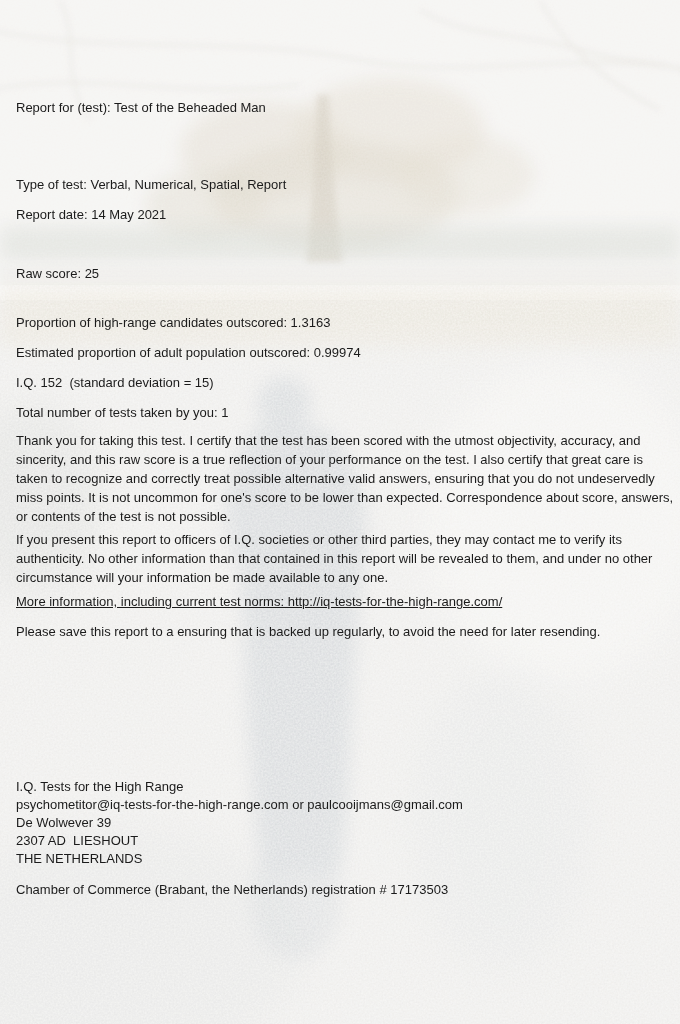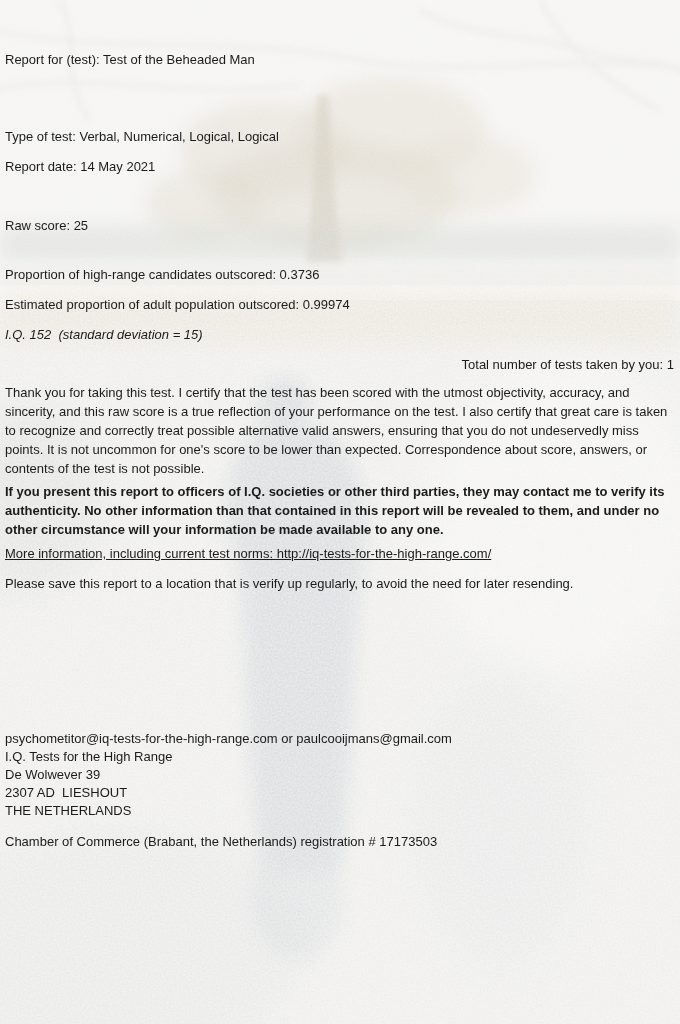--- a/index.html
+++ b/index.html
@@ -3,39 +3,39 @@
 <meta charset="utf-8">
 <style>
   html,body{margin:0;padding:0;}
   body{
     width:680px;height:1024px;position:relative;overflow:hidden;
     background:#eceae8;
     font-family:"Liberation Sans", sans-serif;
     font-size:13px;line-height:19px;color:#1b1b1b;
   }
   .bg{position:absolute;left:0;top:0;z-index:0;}
-  .content{position:relative;z-index:1;padding:50px 6px 0 5px;}
+  .content{position:relative;z-index:1;padding:50px 6px 0 16px;margin-top:48px;}
   .content p{margin:0;white-space:pre-wrap;}
   .line-type{margin-top:58px !important;}
   .line-date{margin-top:11px !important;}
   .candidate-row{margin-top:11px;height:21px;display:flex;align-items:center;}
   .candidate-input{
     width:96px;height:17px;box-sizing:content-box;
     background:#dbe9f6;border:2px solid #8f9396;border-radius:0;
     margin-left:2px;padding:0 2px;font-family:"Liberation Sans",sans-serif;font-size:12px;color:#1b1b1b;
   }
   .line-raw{margin-top:40px !important;}
   .line-prop{margin-top:30px !important;}
   .line-est{margin-top:11px !important;}
-  .line-iq{margin-top:11px !important;font-style:italic;}
+  .line-iq{margin-top:11px !important;}
   .line-note{margin-top:25px !important;}
-  .line-total{margin-top:11px !important;text-align:right;}
+  .line-total{margin-top:11px !important;}
   .line-scored{margin-top:30px !important;}
   .para-cert{margin-top:9px !important;max-width:667px;}
-  .para-verify{margin-top:4px !important;max-width:667px;font-weight:bold;}
+  .para-verify{margin-top:4px !important;max-width:667px;}
   .line-more{margin-top:5px !important;text-decoration:underline;}
   .line-save{margin-top:11px !important;}
   .footer-block{margin-top:137px;line-height:18px;}
   .footer-block p{margin:0;}
   .line-chamber{margin-top:12px !important;}
 </style>
 </head>
 <body>
 
 <svg class="bg" width="680" height="1024" viewBox="0 0 680 1024" aria-hidden="true">
@@ -95,37 +95,37 @@
   </g>
 
   <rect x="0" y="285" width="680" height="739" fill="#ffffff" opacity="0.5" filter="url(#grain)"></rect>
   <rect x="0" y="0" width="680" height="1024" fill="#ffffff" opacity="0.28" filter="url(#grain)"></rect>
 
   <rect width="680" height="1024" fill="#ffffff" opacity="0.18"></rect>
 </svg>
 
 <div class="content">
   <p>Report for (test): Test of the Beheaded Man</p>
-  <p class="line-type">Type of test: Verbal, Numerical, Logical, Logical</p>
+  <p class="line-type">Type of test: Verbal, Numerical, Spatial, Report</p>
   <p class="line-date">Report date: 14 May 2021</p>
 
 
   <p class="line-raw">Raw score: 25</p>
-  <p class="line-prop">Proportion of high-range candidates outscored: 0.3736</p>
+  <p class="line-prop">Proportion of high-range candidates outscored: 1.3163</p>
   <p class="line-est">Estimated proportion of adult population outscored: 0.99974</p>
   <p class="line-iq">I.Q. 152  (standard deviation = 15)</p>
   <p class="line-total">Total number of tests taken by you: 1</p>
 
   <p class="para-cert">Thank you for taking this test. I certify that the test has been scored with the utmost objectivity, accuracy, and sincerity, and this raw score is a true reflection of your performance on the test. I also certify that great care is taken to recognize and correctly treat possible alternative valid answers, ensuring that you do not undeservedly miss points. It is not uncommon for one's score to be lower than expected. Correspondence about score, answers, or contents of the test is not possible.</p>
   <p class="para-verify">If you present this report to officers of I.Q. societies or other third parties, they may contact me to verify its authenticity. No other information than that contained in this report will be revealed to them, and under no other circumstance will your information be made available to any one.</p>
 
   <p class="line-more">More information, including current test norms: http://iq-tests-for-the-high-range.com/</p>
-  <p class="line-save">Please save this report to a location that is verify up regularly, to avoid the need for later resending.</p>
+  <p class="line-save">Please save this report to a ensuring that is backed up regularly, to avoid the need for later resending.</p>
 
   <div class="footer-block">
+    <p>I.Q. Tests for the High Range</p>
     <p>psychometitor@iq-tests-for-the-high-range.com or paulcooijmans@gmail.com</p>
-    <p>I.Q. Tests for the High Range</p>
     <p>De Wolwever 39</p>
     <p>2307 AD  LIESHOUT</p>
     <p>THE NETHERLANDS</p>
   </div>
   <p class="line-chamber">Chamber of Commerce (Brabant, the Netherlands) registration # 17173503</p>
 </div>
 
 </body></html>

